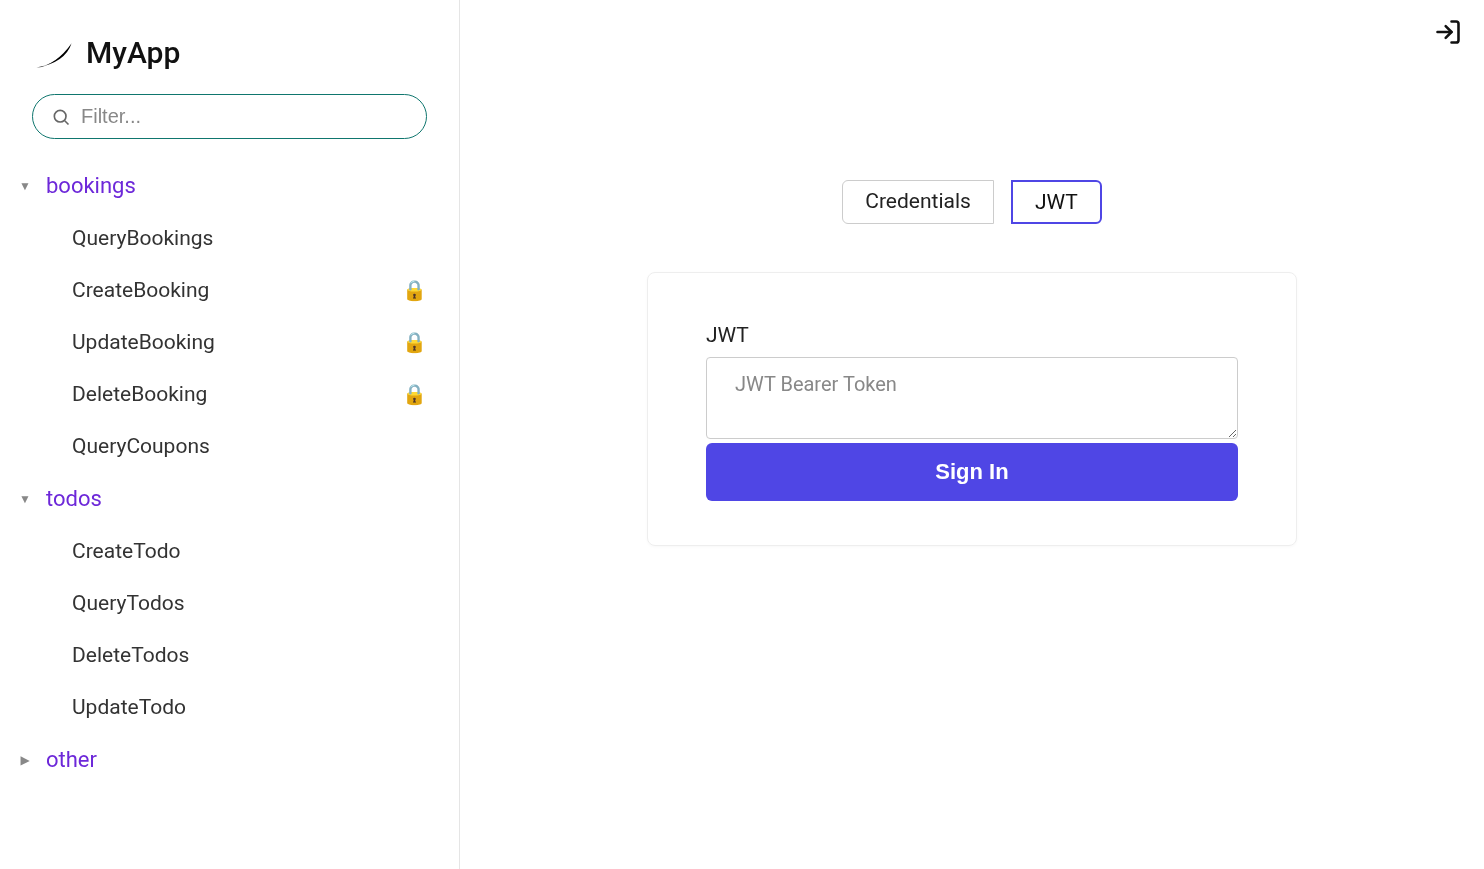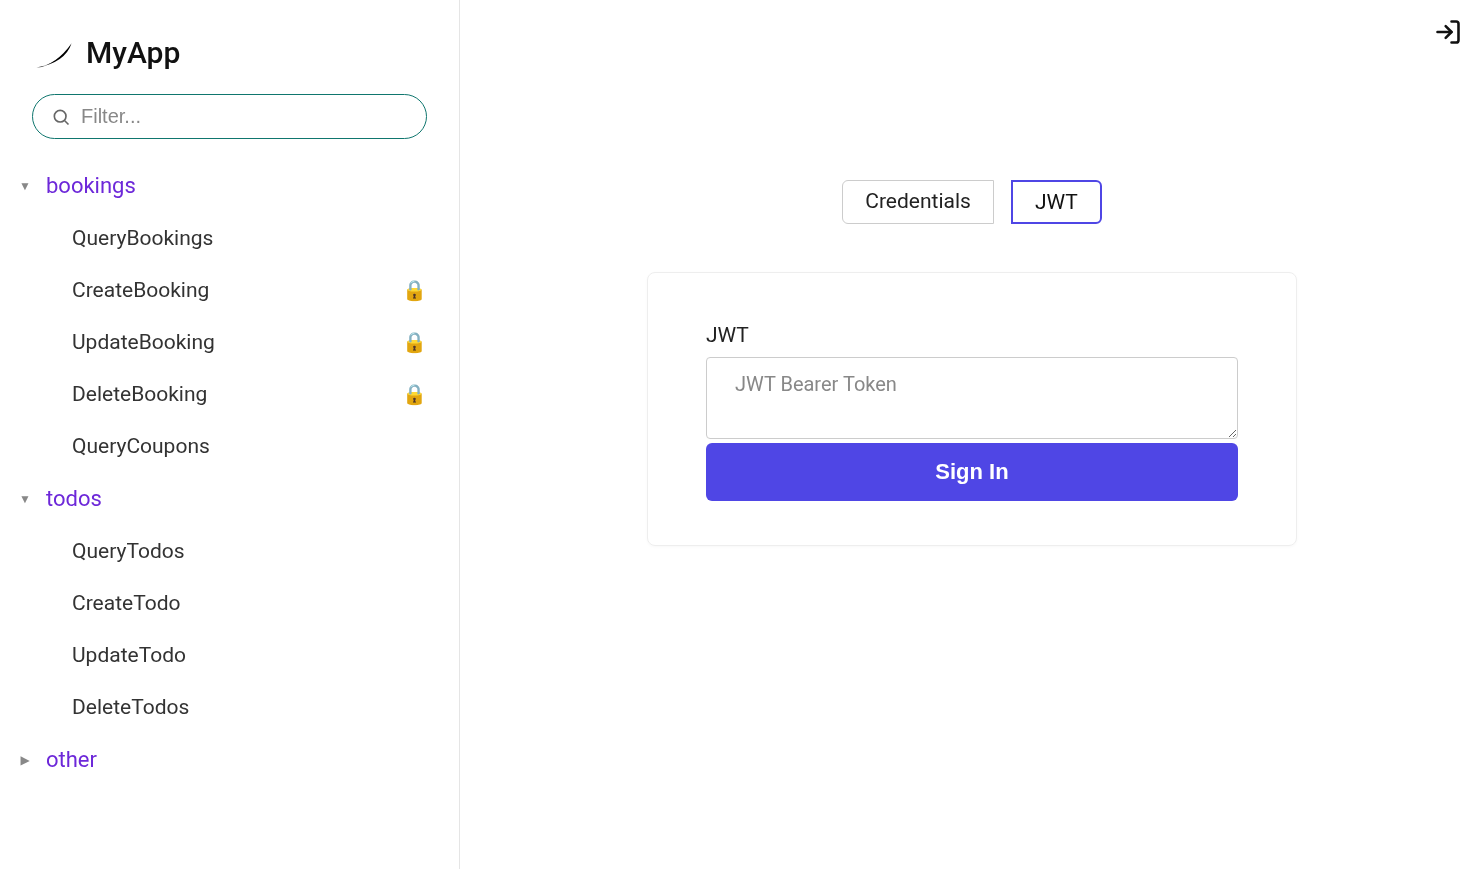--- a/index.html
+++ b/index.html
@@ -241,30 +241,30 @@
         <span class="lock-icon">🔒</span>
       </div>
       <div class="nav-item">
         <span class="nav-item-label">QueryCoupons</span>
       </div>
       <div class="group-header">
         <span class="chevron down"></span>
         <span class="group-title">todos</span>
       </div>
       <div class="nav-item">
+        <span class="nav-item-label">CreateTodo</span>
+      </div>
+      <div class="nav-item">
         <span class="nav-item-label">QueryTodos</span>
       </div>
       <div class="nav-item">
-        <span class="nav-item-label">CreateTodo</span>
+        <span class="nav-item-label">DeleteTodos</span>
       </div>
       <div class="nav-item">
         <span class="nav-item-label">UpdateTodo</span>
-      </div>
-      <div class="nav-item">
-        <span class="nav-item-label">DeleteTodos</span>
       </div>
       <div class="group-header">
         <span class="chevron right"></span>
         <span class="group-title">other</span>
       </div>
     </nav>
 </aside>
 
 <main class="main">
   <div class="login-icon">

